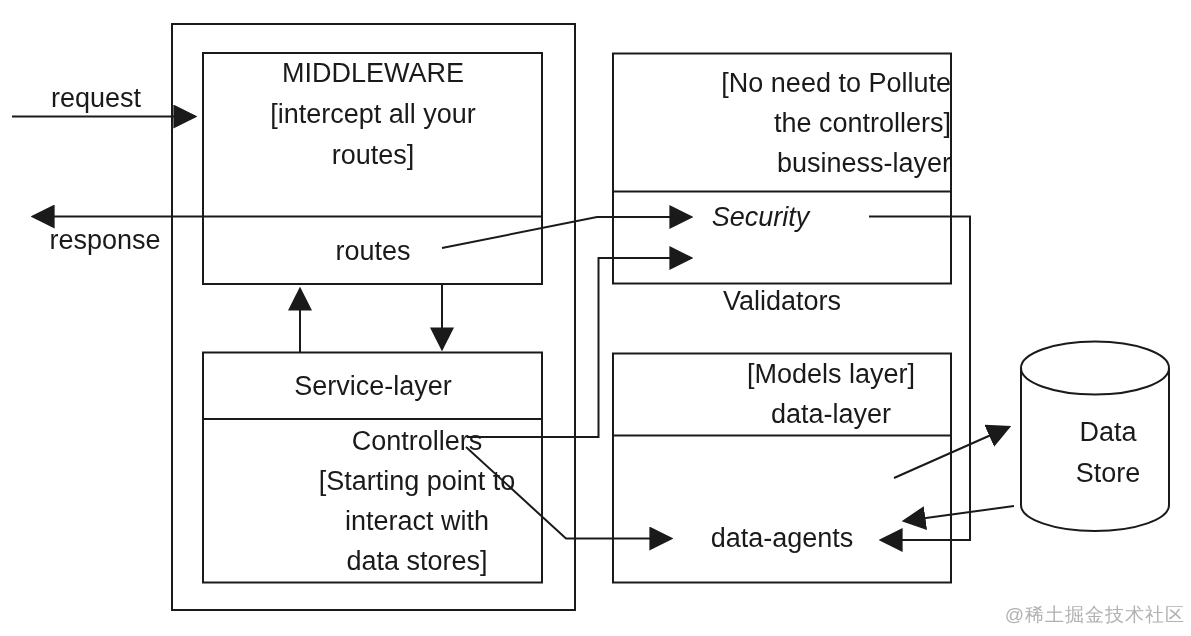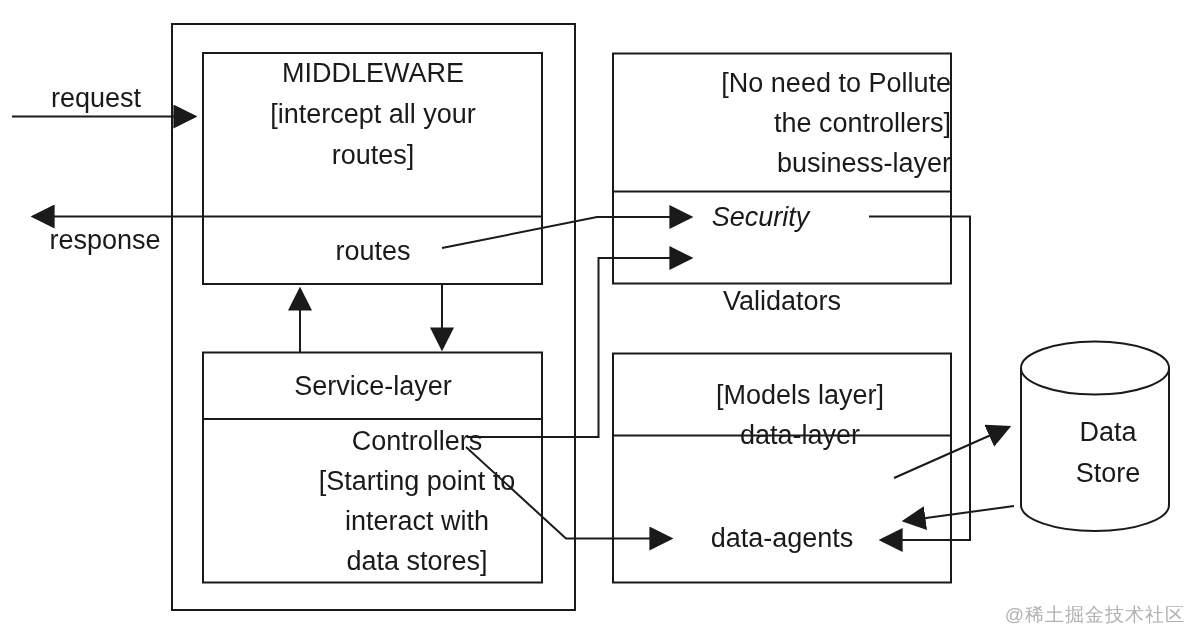--- a/index.html
+++ b/index.html
@@ -105,21 +105,21 @@
 
   <div class="lbl" style="left:613px;top:54px;width:338px;height:138px;align-items:flex-end;">
     <span>[No need to Pollute</span>
     <span>the controllers]</span>
     <span>business-layer</span>
   </div>
 
   <div class="lbl" style="left:613px;top:201px;width:295px;height:32px;font-style:italic;">Security</div>
   <div class="lbl" style="left:613px;top:242px;width:338px;height:32px;margin-top:43px;">Validators</div>
 
-  <div class="lbl" style="left:613px;top:375px;width:374px;height:80px;">
+  <div class="lbl" style="left:613px;top:354px;width:374px;height:80px;padding-left:31px;">
     <span>[Models layer]</span>
     <span>data-layer</span>
   </div>
 
   <div class="lbl" style="left:613px;top:522px;width:338px;height:32px;">data-agents</div>
 
   <div class="lbl" style="left:1034px;top:411px;width:148px;height:84px;line-height:41px;">
     <span>Data</span>
     <span>Store</span>
   </div>

